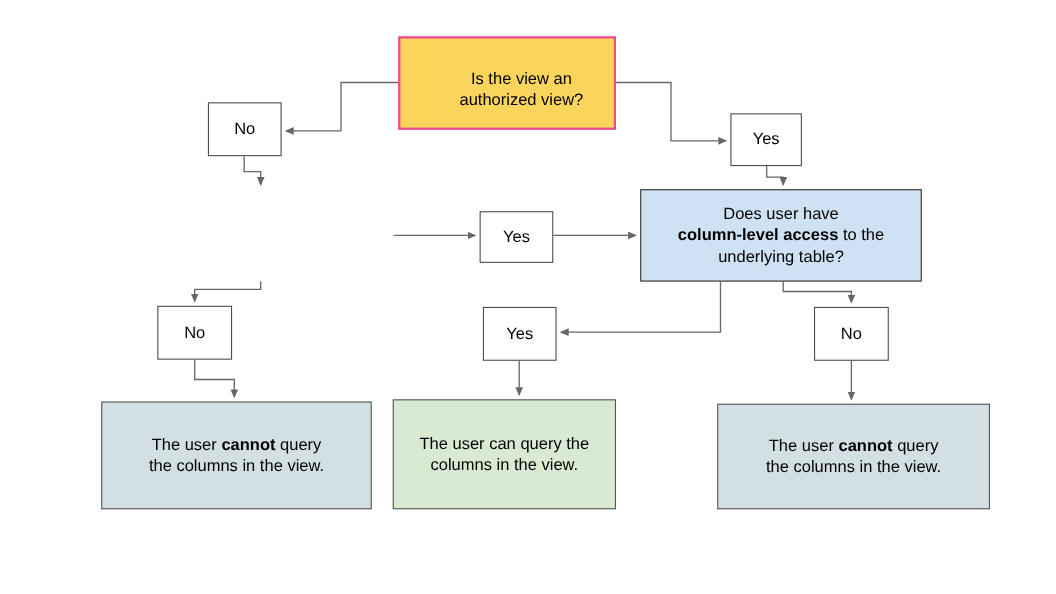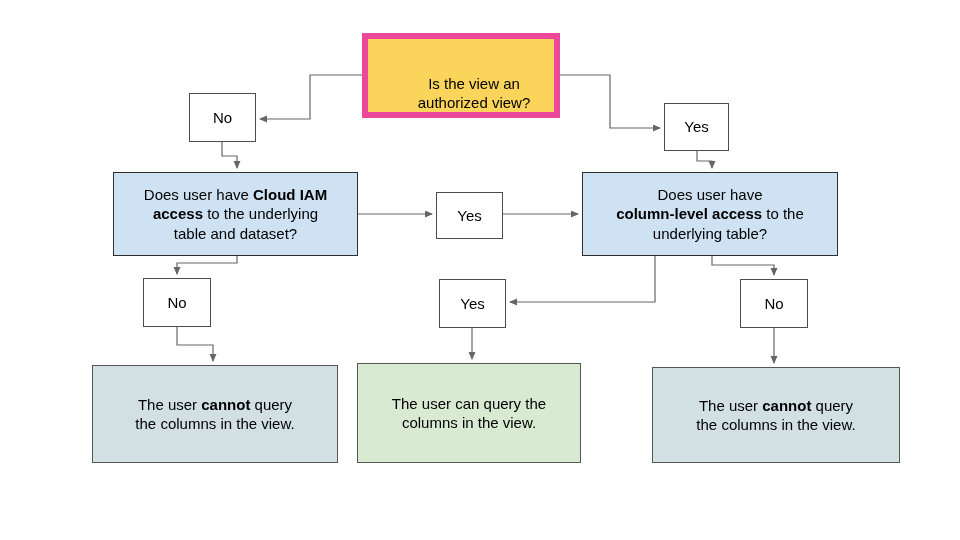--- a/index.html
+++ b/index.html
@@ -17,22 +17,22 @@
     box-sizing: border-box;
     display: flex;
     align-items: center;
     justify-content: center;
     text-align: center;
     font-size: 15px;
     line-height: 1.28;
     white-space: pre-line;
   }
   .root-node {
-    border: 6px solid #ec4899;
-    align-items: flex-end;
+    border: 2px solid #ec4899;
+    align-items: center;
     padding-top: 11px;
     padding-left: 26px;
   }
   .question-node {
     border: 1px solid #2f2f2f;
     padding: 2px 6px;
   }
   .small-node {
     background: #ffffff;
     border: 1px solid #4d4d4d;
@@ -87,25 +87,20 @@
   </div>
 
   <div class="node small-node" style="left:189px; top:93px; width:67px; height:49px;">
     <div class="txt">No</div>
   </div>
 
   <div class="node small-node" style="left:664px; top:103px; width:65px; height:48px;">
     <div class="txt">Yes</div>
   </div>
 
-  <div class="node question-node" style="left: 113px; top: 172px; width: 245px; height: 84px; background-color: rgb(207, 226, 243);">
-    <div class="txt"><span>Does user have </span><b>Cloud IAM
-access</b><span> to the underlying
-table and dataset?</span></div>
-  </div>
 
   <div class="node small-node" style="left:436px; top:192px; width:67px; height:47px;">
     <div class="txt">Yes</div>
   </div>
 
   <div class="node question-node" style="left: 582px; top: 172px; width: 256px; height: 84px; background-color: rgb(207, 226, 243);">
     <div class="txt"><span>Does user have
 </span><b>column-level access</b><span> to the
 underlying table?</span></div>
   </div>
@@ -120,21 +115,21 @@
 
   <div class="node small-node" style="left:740px; top:279px; width:68px; height:49px;">
     <div class="txt">No</div>
   </div>
 
   <div class="node result-node" style="left: 92px; top: 365px; width: 246px; height: 98px; background-color: rgb(211, 224, 227);">
     <div class="txt"><span>The user </span><b>cannot</b><span> query
 the columns in the view.</span></div>
   </div>
 
-  <div class="node result-node" style="left: 357px; top: 363px; width: 224px; height: 100px; background-color: rgb(217, 234, 211);">
+  <div class="node result-node" style="left: 357px; top: 363px; width: 203px; height: 100px; background-color: rgb(217, 234, 211);">
     <div class="txt">The user can query the
 columns in the view.</div>
   </div>
 
   <div class="node result-node" style="left: 652px; top: 367px; width: 248px; height: 96px; background-color: rgb(211, 224, 227);">
     <div class="txt"><span>The user </span><b>cannot</b><span> query
 the columns in the view.</span></div>
   </div>
 
 </div>

